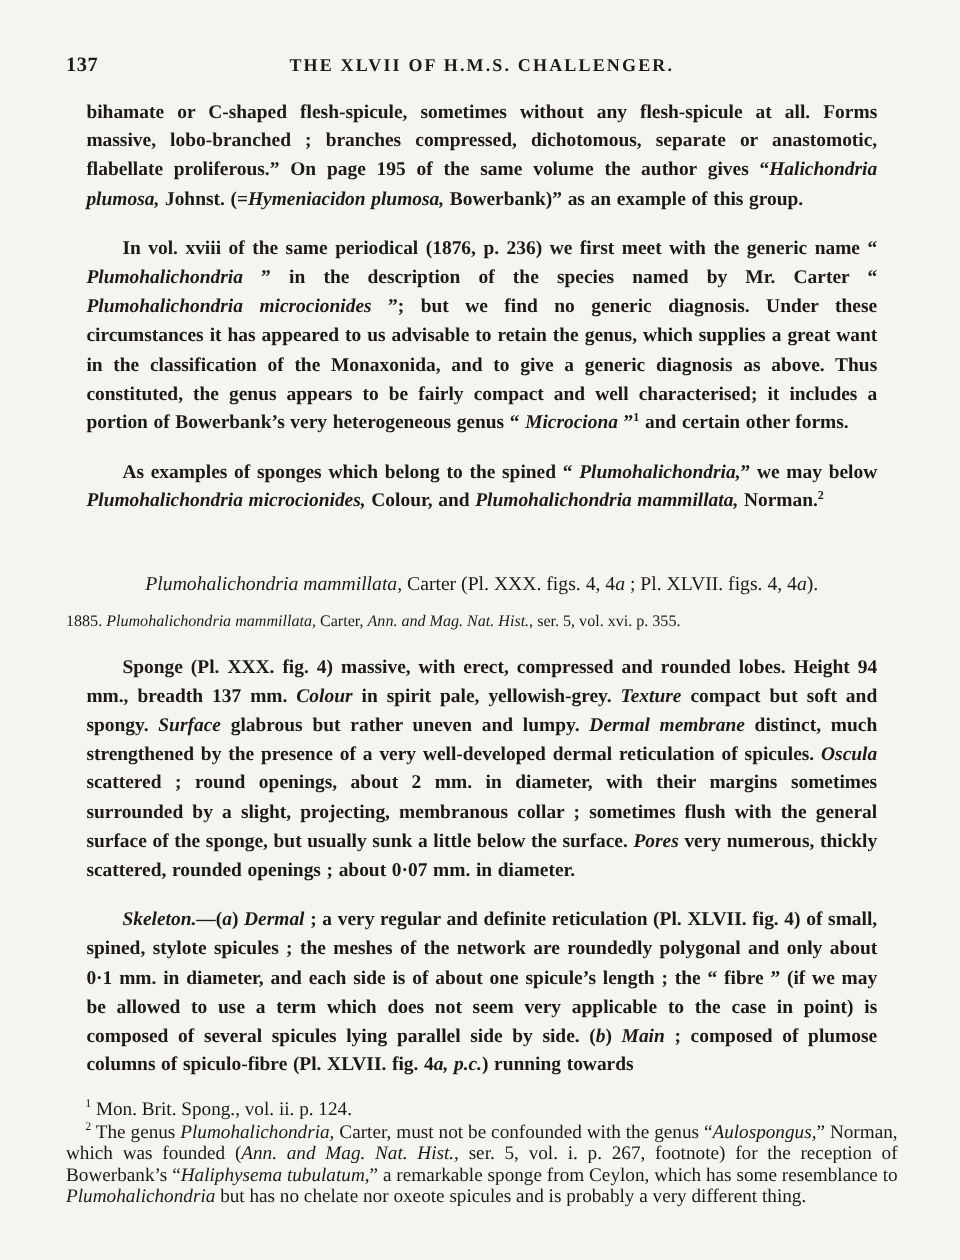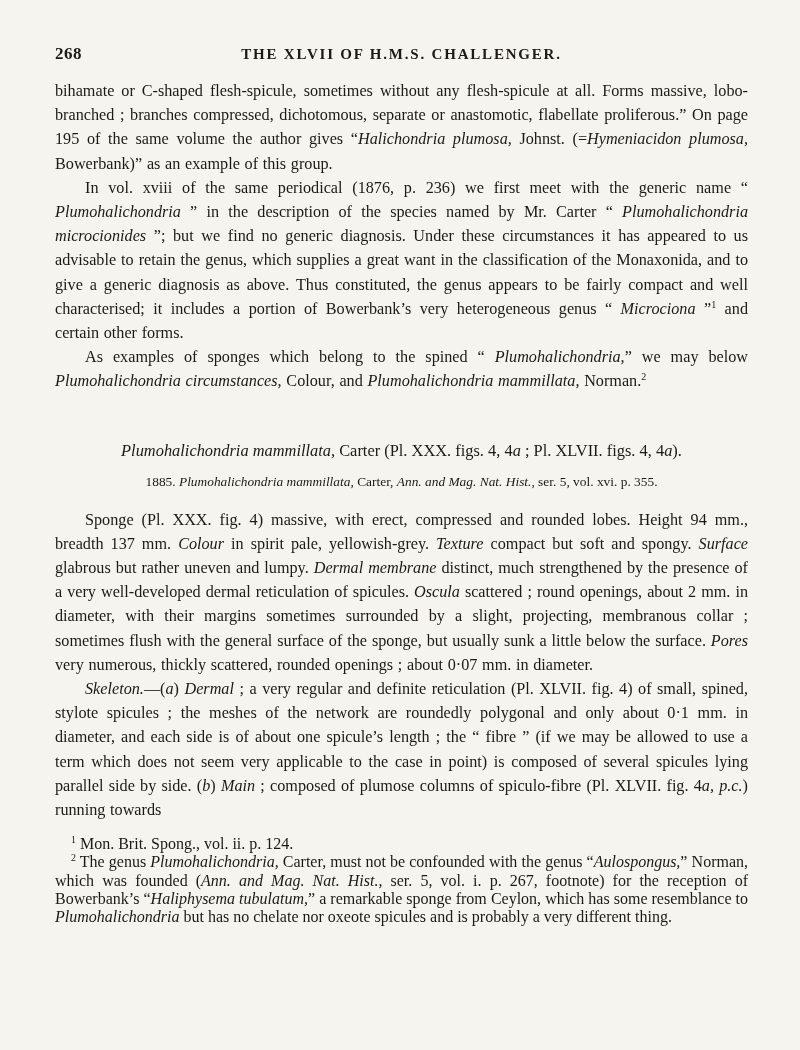--- a/index.html
+++ b/index.html
@@ -28,37 +28,38 @@
   }
   .running-title {
     font-size: 15px;
     font-weight: 700;
     letter-spacing: 1.8px;
     text-align: center;
     white-space: nowrap;
   }
   .header-spacer { justify-self: end; }
   .para {
-    margin: 0;
+    margin: 17px;
     font-size: 16.2px;
     line-height: 24.2px;
     text-align: justify;
     word-spacing: 0.04em;
+    font-weight: bold;
   }
   .indent { text-indent: 30px; }
   .species-heading {
     margin: 46px 0 11px 0;
     text-align: center;
     font-size: 16.4px;
     font-weight: 400;
     line-height: 22px;
   }
   .citation {
     margin: 0 0 17px 0;
-    text-align: center;
+    text-align: left;
     font-size: 13.4px;
     line-height: 18px;
   }
   .footnotes {
     margin-top: 13px;
     font-size: 16px;
     line-height: 18.2px;
   }
   .footnote {
     margin: 0;
@@ -71,29 +72,29 @@
     line-height: 0;
   }
   i { font-style: italic; }
 </style>
 </head>
 <body>
 
 <div class="page">
 
   <header class="header">
-    <span class="page-num">268</span>
+    <span class="page-num">137</span>
     <span class="running-title">THE XLVII OF H.M.S. CHALLENGER.</span>
     <span class="page-num header-spacer"></span>
   </header>
 
   <main>
     <p class="para"><span>bihamate or C-shaped flesh-spicule, sometimes without any flesh-spicule at all.  Forms massive, lobo-branched ; branches compressed, dichotomous, separate or anastomotic, flabellate proliferous.”  On page 195 of the same volume the author gives “</span><i>Halichondria plumosa,</i><span> Johnst. (=</span><i>Hymeniacidon plumosa,</i><span> Bowerbank)” as an example of this group.</span></p>
     <p class="para indent"><span>In vol. xviii of the same periodical (1876, p. 236) we first meet with the generic name “ </span><i>Plumohalichondria</i><span> ” in the description of the species named by Mr. Carter “ </span><i>Plumohalichondria microcionides</i><span> ”; but we find no generic diagnosis.  Under these circumstances it has appeared to us advisable to retain the genus, which supplies a great want in the classification of the Monaxonida, and to give a generic diagnosis as above.  Thus constituted, the genus appears to be fairly compact and well characterised; it includes a portion of Bowerbank’s very heterogeneous genus “ </span><i>Microciona</i><span> ”</span><sup>1</sup><span> and certain other forms.</span></p>
-    <p class="para indent"><span>As examples of sponges which belong to the spined “ </span><i>Plumohalichondria,</i><span>” we may below </span><i>Plumohalichondria circumstances,</i><span> Colour, and </span><i>Plumohalichondria mammillata,</i><span> Norman.</span><sup>2</sup></p>
+    <p class="para indent"><span>As examples of sponges which belong to the spined “ </span><i>Plumohalichondria,</i><span>” we may below </span><i>Plumohalichondria microcionides,</i><span> Colour, and </span><i>Plumohalichondria mammillata,</i><span> Norman.</span><sup>2</sup></p>
 
     <h2 class="species-heading"><i>Plumohalichondria mammillata,</i><span> Carter (Pl. XXX. figs. 4, 4</span><i>a</i><span> ;  Pl. XLVII. figs. 4, 4</span><i>a</i><span>).</span></h2>
     <p class="citation"><span>1885.  </span><i>Plumohalichondria mammillata,</i><span> Carter, </span><i>Ann. and Mag. Nat. Hist.,</i><span> ser. 5, vol. xvi. p. 355.</span></p>
 
     <p class="para indent"><span>Sponge (Pl. XXX. fig. 4) massive, with erect, compressed and rounded lobes.  Height 94 mm., breadth 137 mm.  </span><i>Colour</i><span> in spirit pale, yellowish-grey.  </span><i>Texture</i><span> compact but soft and spongy.  </span><i>Surface</i><span> glabrous but rather uneven and lumpy.  </span><i>Dermal membrane</i><span> distinct, much strengthened by the presence of a very well-developed dermal reticulation of spicules.  </span><i>Oscula</i><span> scattered ; round openings, about 2 mm. in diameter, with their margins sometimes surrounded by a slight, projecting, membranous collar ; sometimes flush with the general surface of the sponge, but usually sunk a little below the surface.  </span><i>Pores</i><span> very numerous, thickly scattered, rounded openings ; about 0·07 mm. in diameter.</span></p>
     <p class="para indent"><i>Skeleton.</i><span>—(</span><i>a</i><span>) </span><i>Dermal</i><span> ; a very regular and definite reticulation (Pl. XLVII. fig. 4) of small, spined, stylote spicules ; the meshes of the network are roundedly polygonal and only about 0·1 mm. in diameter, and each side is of about one spicule’s length ; the “ fibre ” (if we may be allowed to use a term which does not seem very applicable to the case in point) is composed of several spicules lying parallel side by side.  (</span><i>b</i><span>) </span><i>Main</i><span> ; composed of plumose columns of spiculo-fibre (Pl. XLVII. fig. 4</span><i>a, p.c.</i><span>) running towards</span></p>
   </main>
 
   <footer class="footnotes">
     <p class="footnote"><sup>1</sup><span> Mon. Brit. Spong., vol. ii. p. 124.</span></p>

